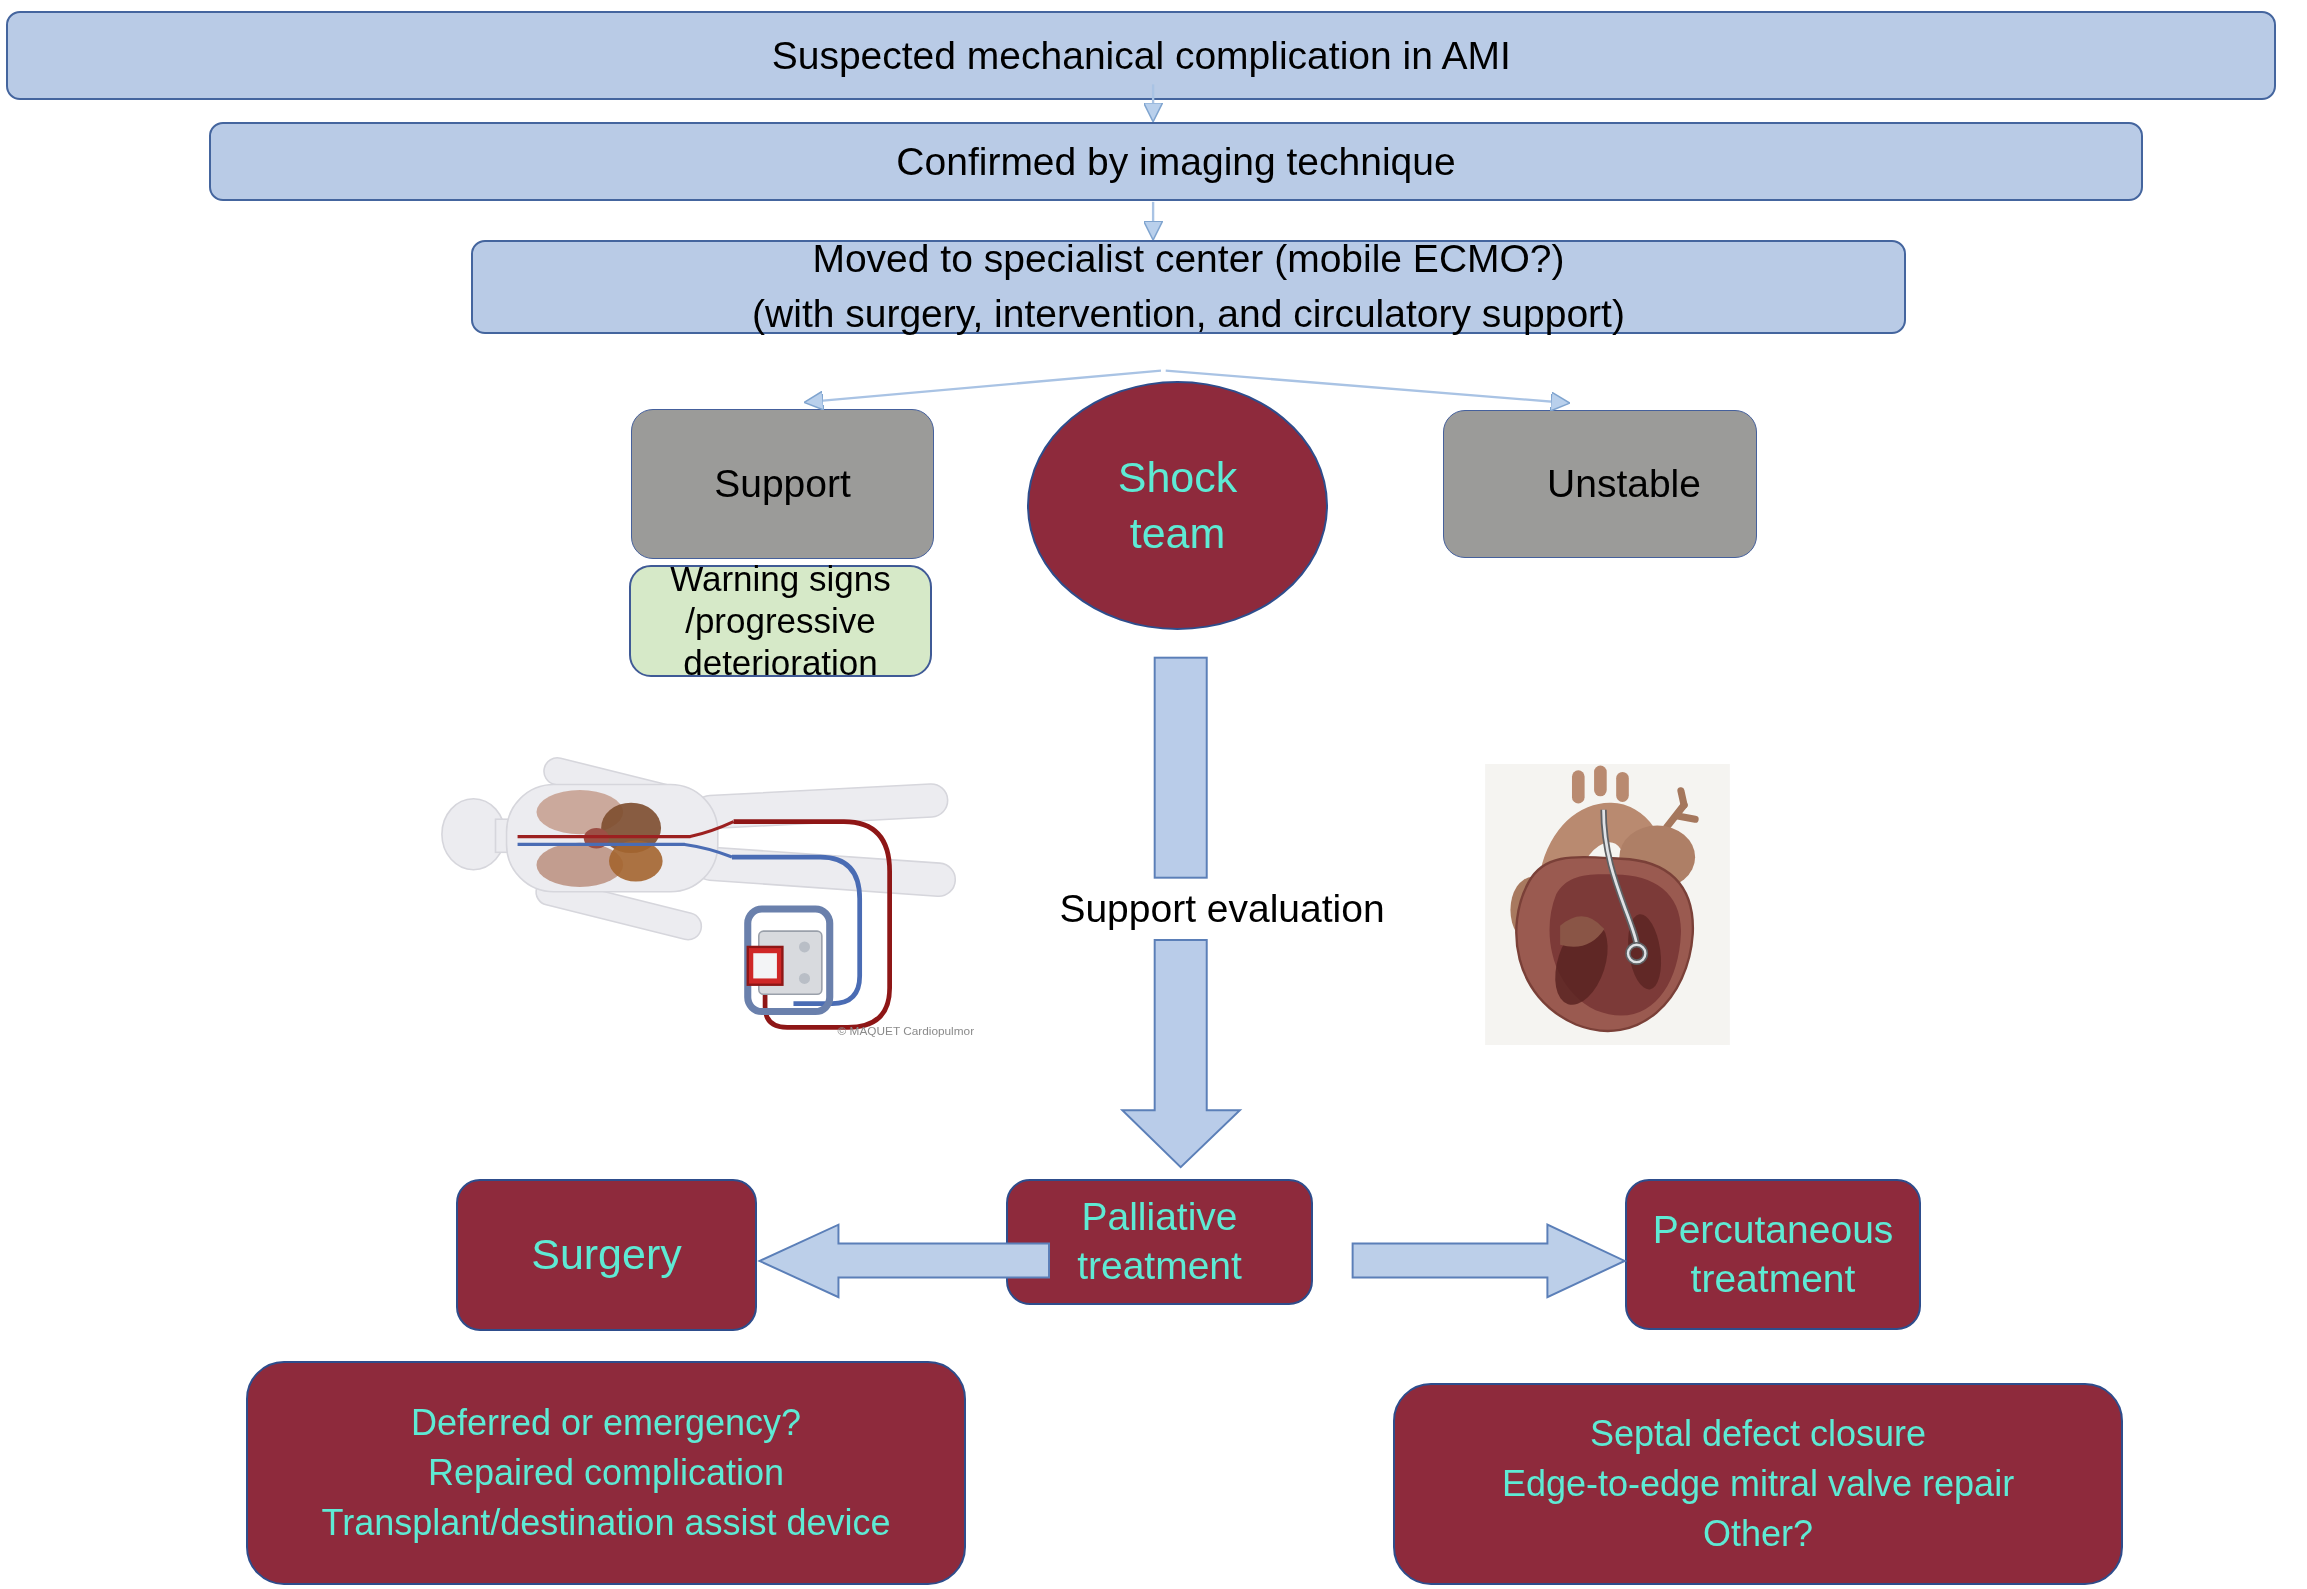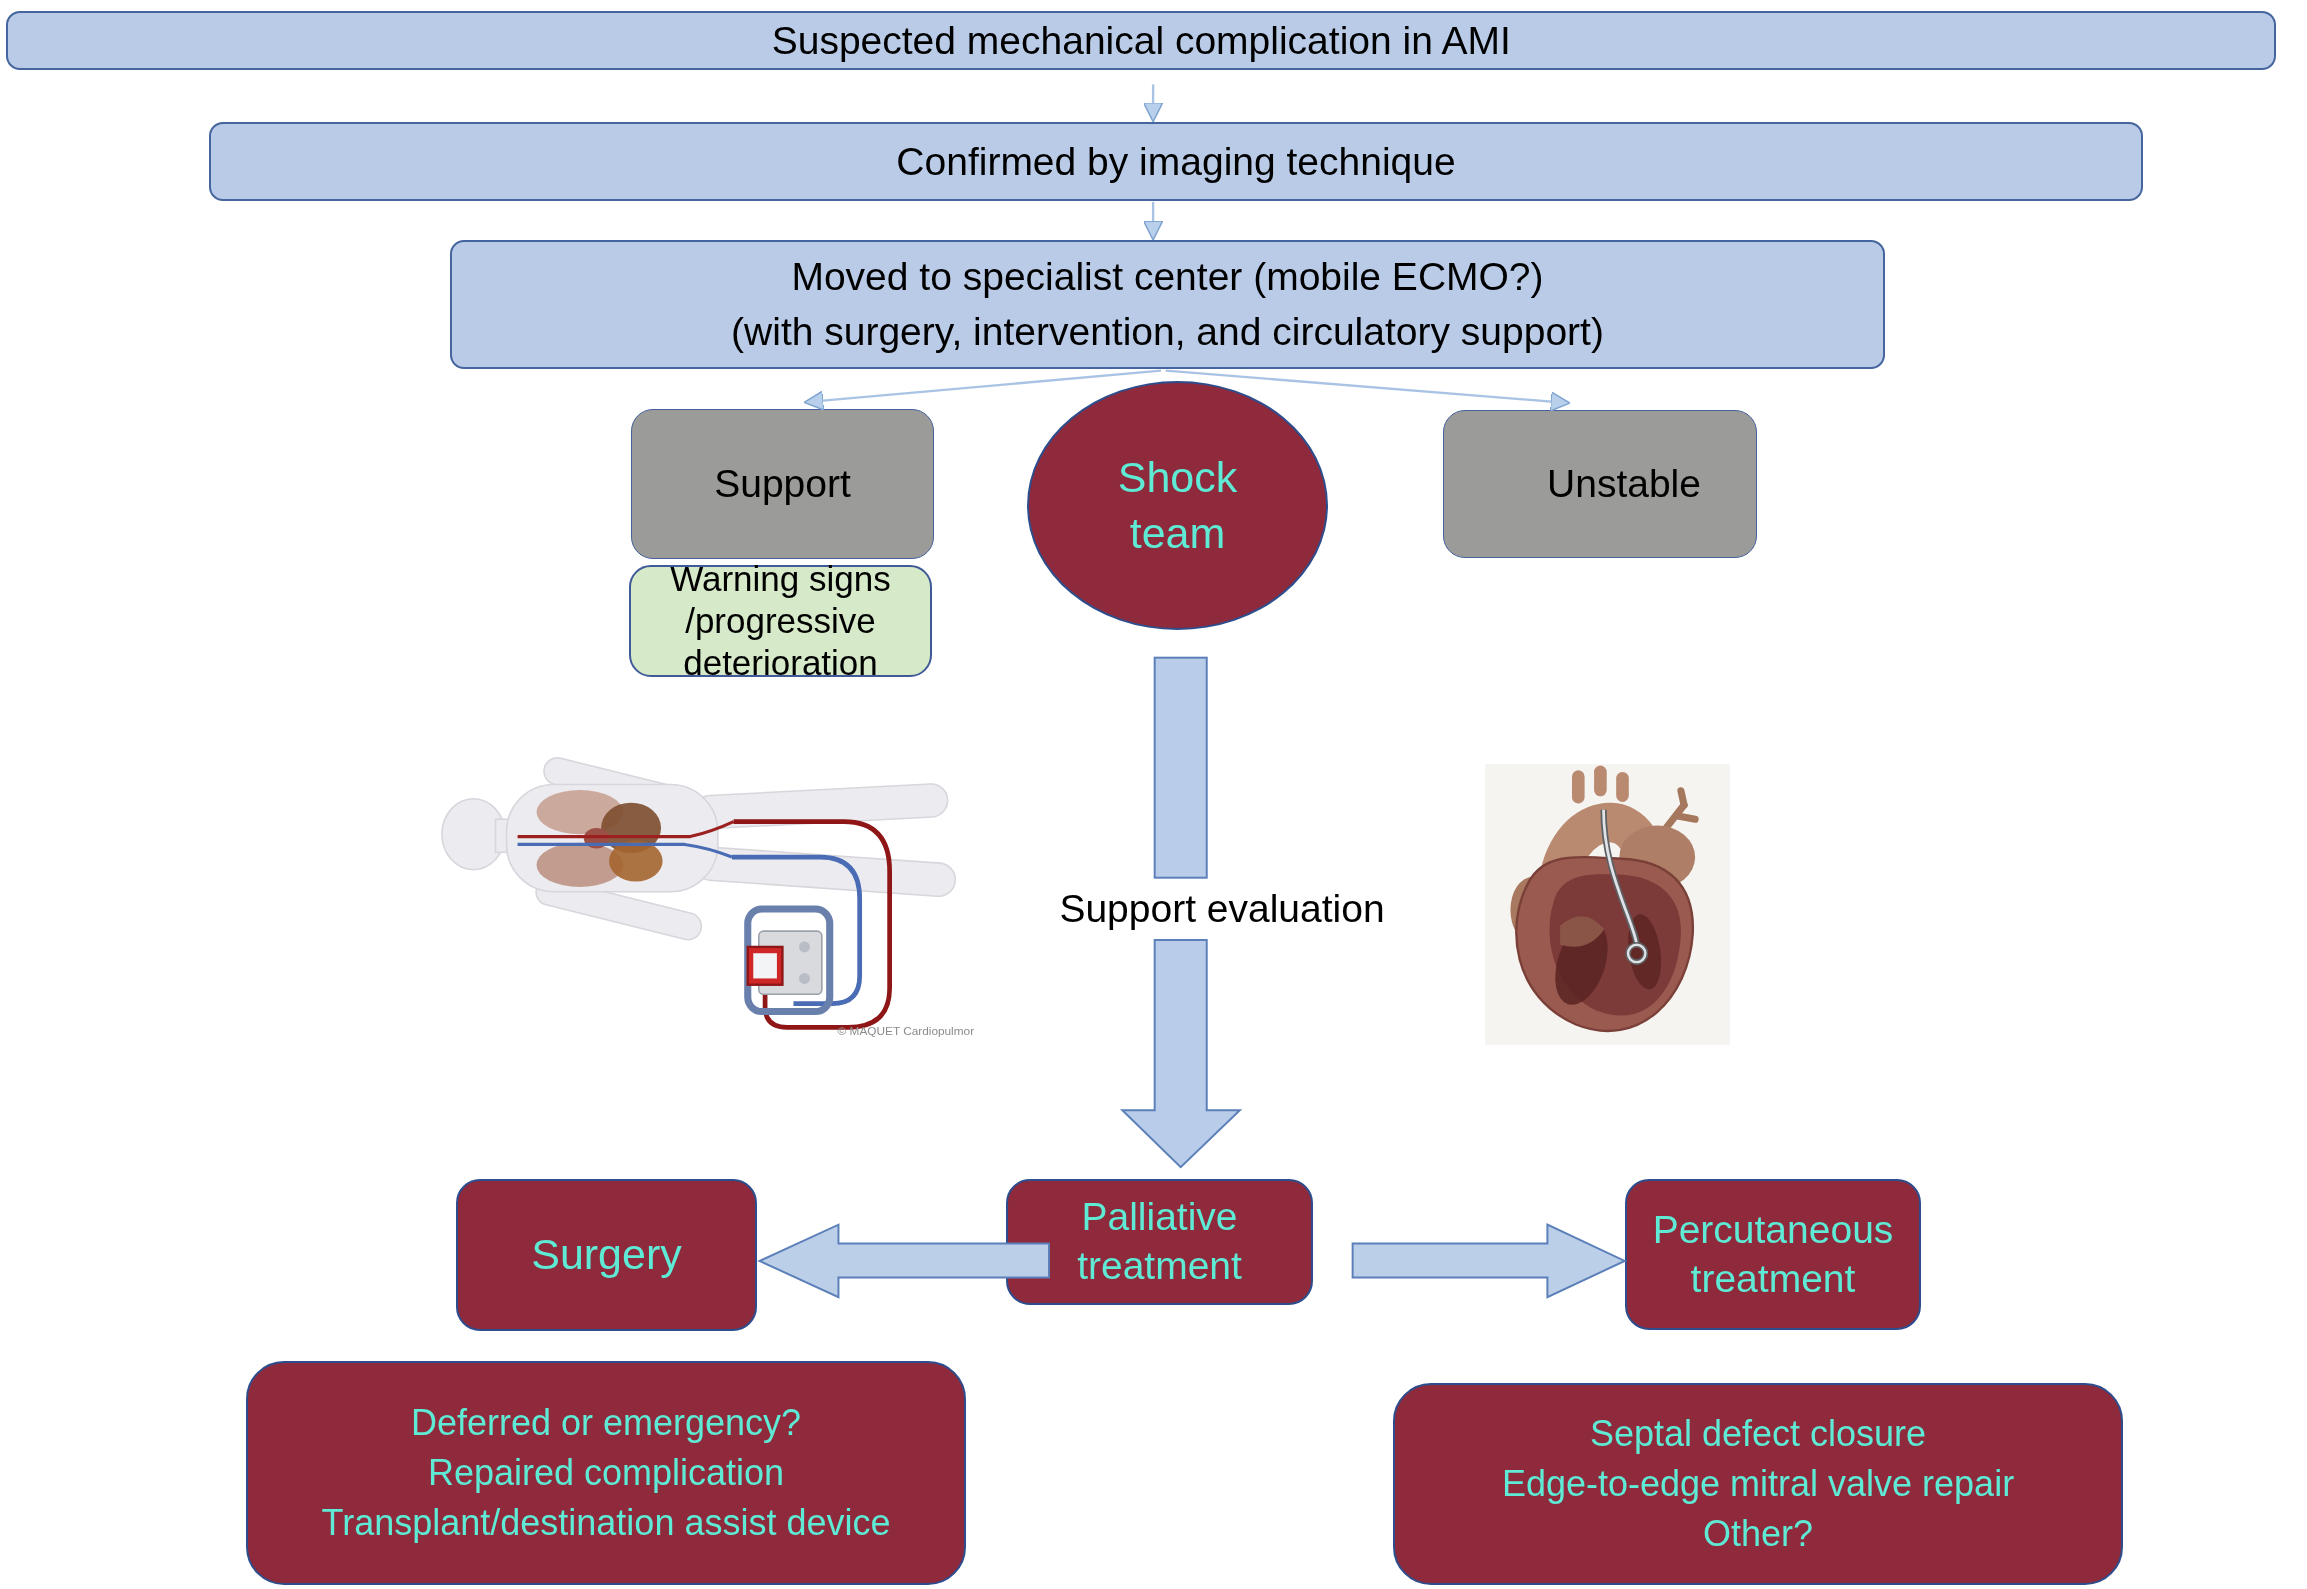--- a/index.html
+++ b/index.html
@@ -24,23 +24,23 @@
     font-size:35px;line-height:1.2;color:#000;
   }
   .maroon{
     background:#8e2a3c;border:2.4px solid #2e4d8c;color:#5eead4;
   }
   .ellipse{
     border-radius:50%;font-size:43px;line-height:1.3;
   }
   .rowbox{border-radius:24px;font-size:39px;line-height:1.25;}
   .bigbox{border-radius:38px;font-size:36px;line-height:1.38;}
-  #node-suspected{left:6.3px;top:11px;width:2270px;height:59px;}
+  #node-suspected{left:6.3px;top:11px;width:2270px;height:89px;}
   #node-confirmed{left:209px;top:122px;width:1934px;height:79px;}
-  #node-moved{left:450px;top:240px;width:1435px;height:129px;line-height:1.4;}
+  #node-moved{left:471px;top:240px;width:1435px;height:94px;line-height:1.4;}
   #node-stable{left:631px;top:409px;width:303px;height:150px;}
   #node-shock{left:1027px;top:381px;width:301px;height:249px;}
   #node-unstable{left:1443px;top:410px;width:314px;height:148px;padding-left:48px;}
   #node-warning{left:629px;top:565px;width:303px;height:112px;}
   #label-support{left:1025px;top:878px;width:394px;height:62px;font-size:39px;}
   #node-surgery{left:456px;top:1179px;width:301px;height:152px;font-size:43px;text-align:center;}
   #node-palliative{left:1006px;top:1179px;width:307px;height:126px;}
   #node-percutaneous{left:1625px;top:1179px;width:296px;height:151px;}
   #node-surgery-options{left:246px;top:1361px;width:720px;height:224px;}
   #node-percutaneous-options{left:1393px;top:1383px;width:730px;height:202px;}

